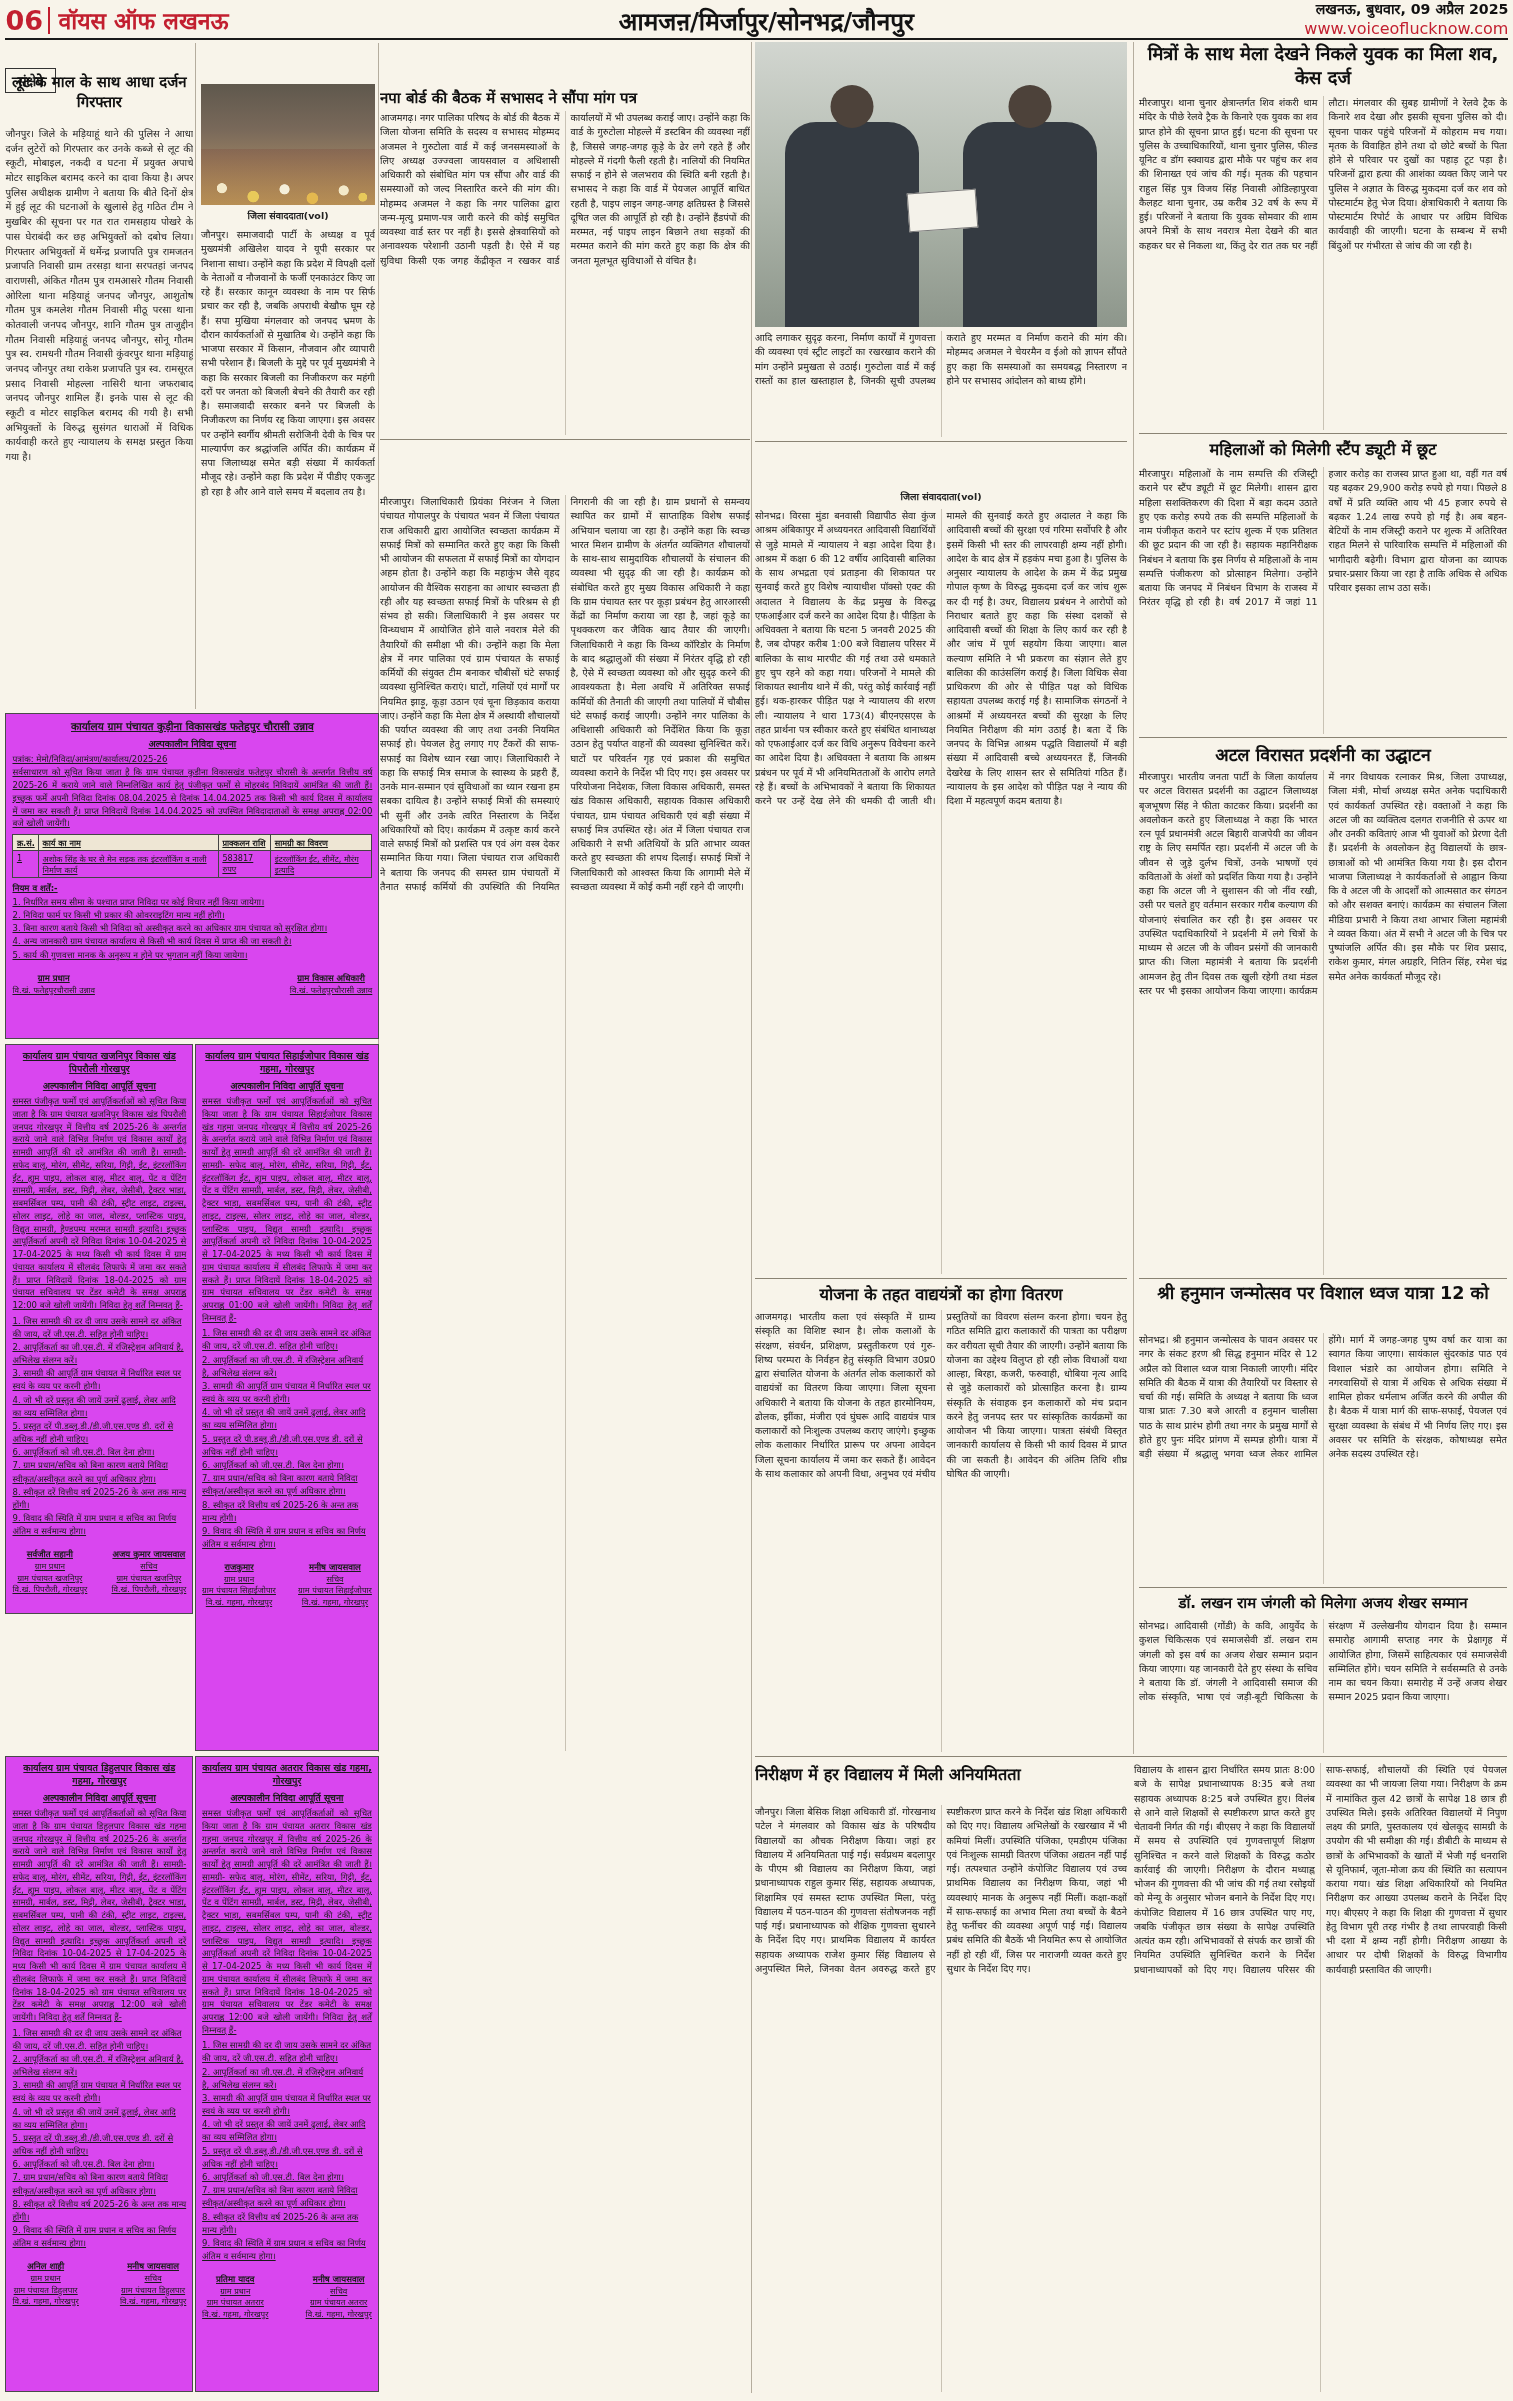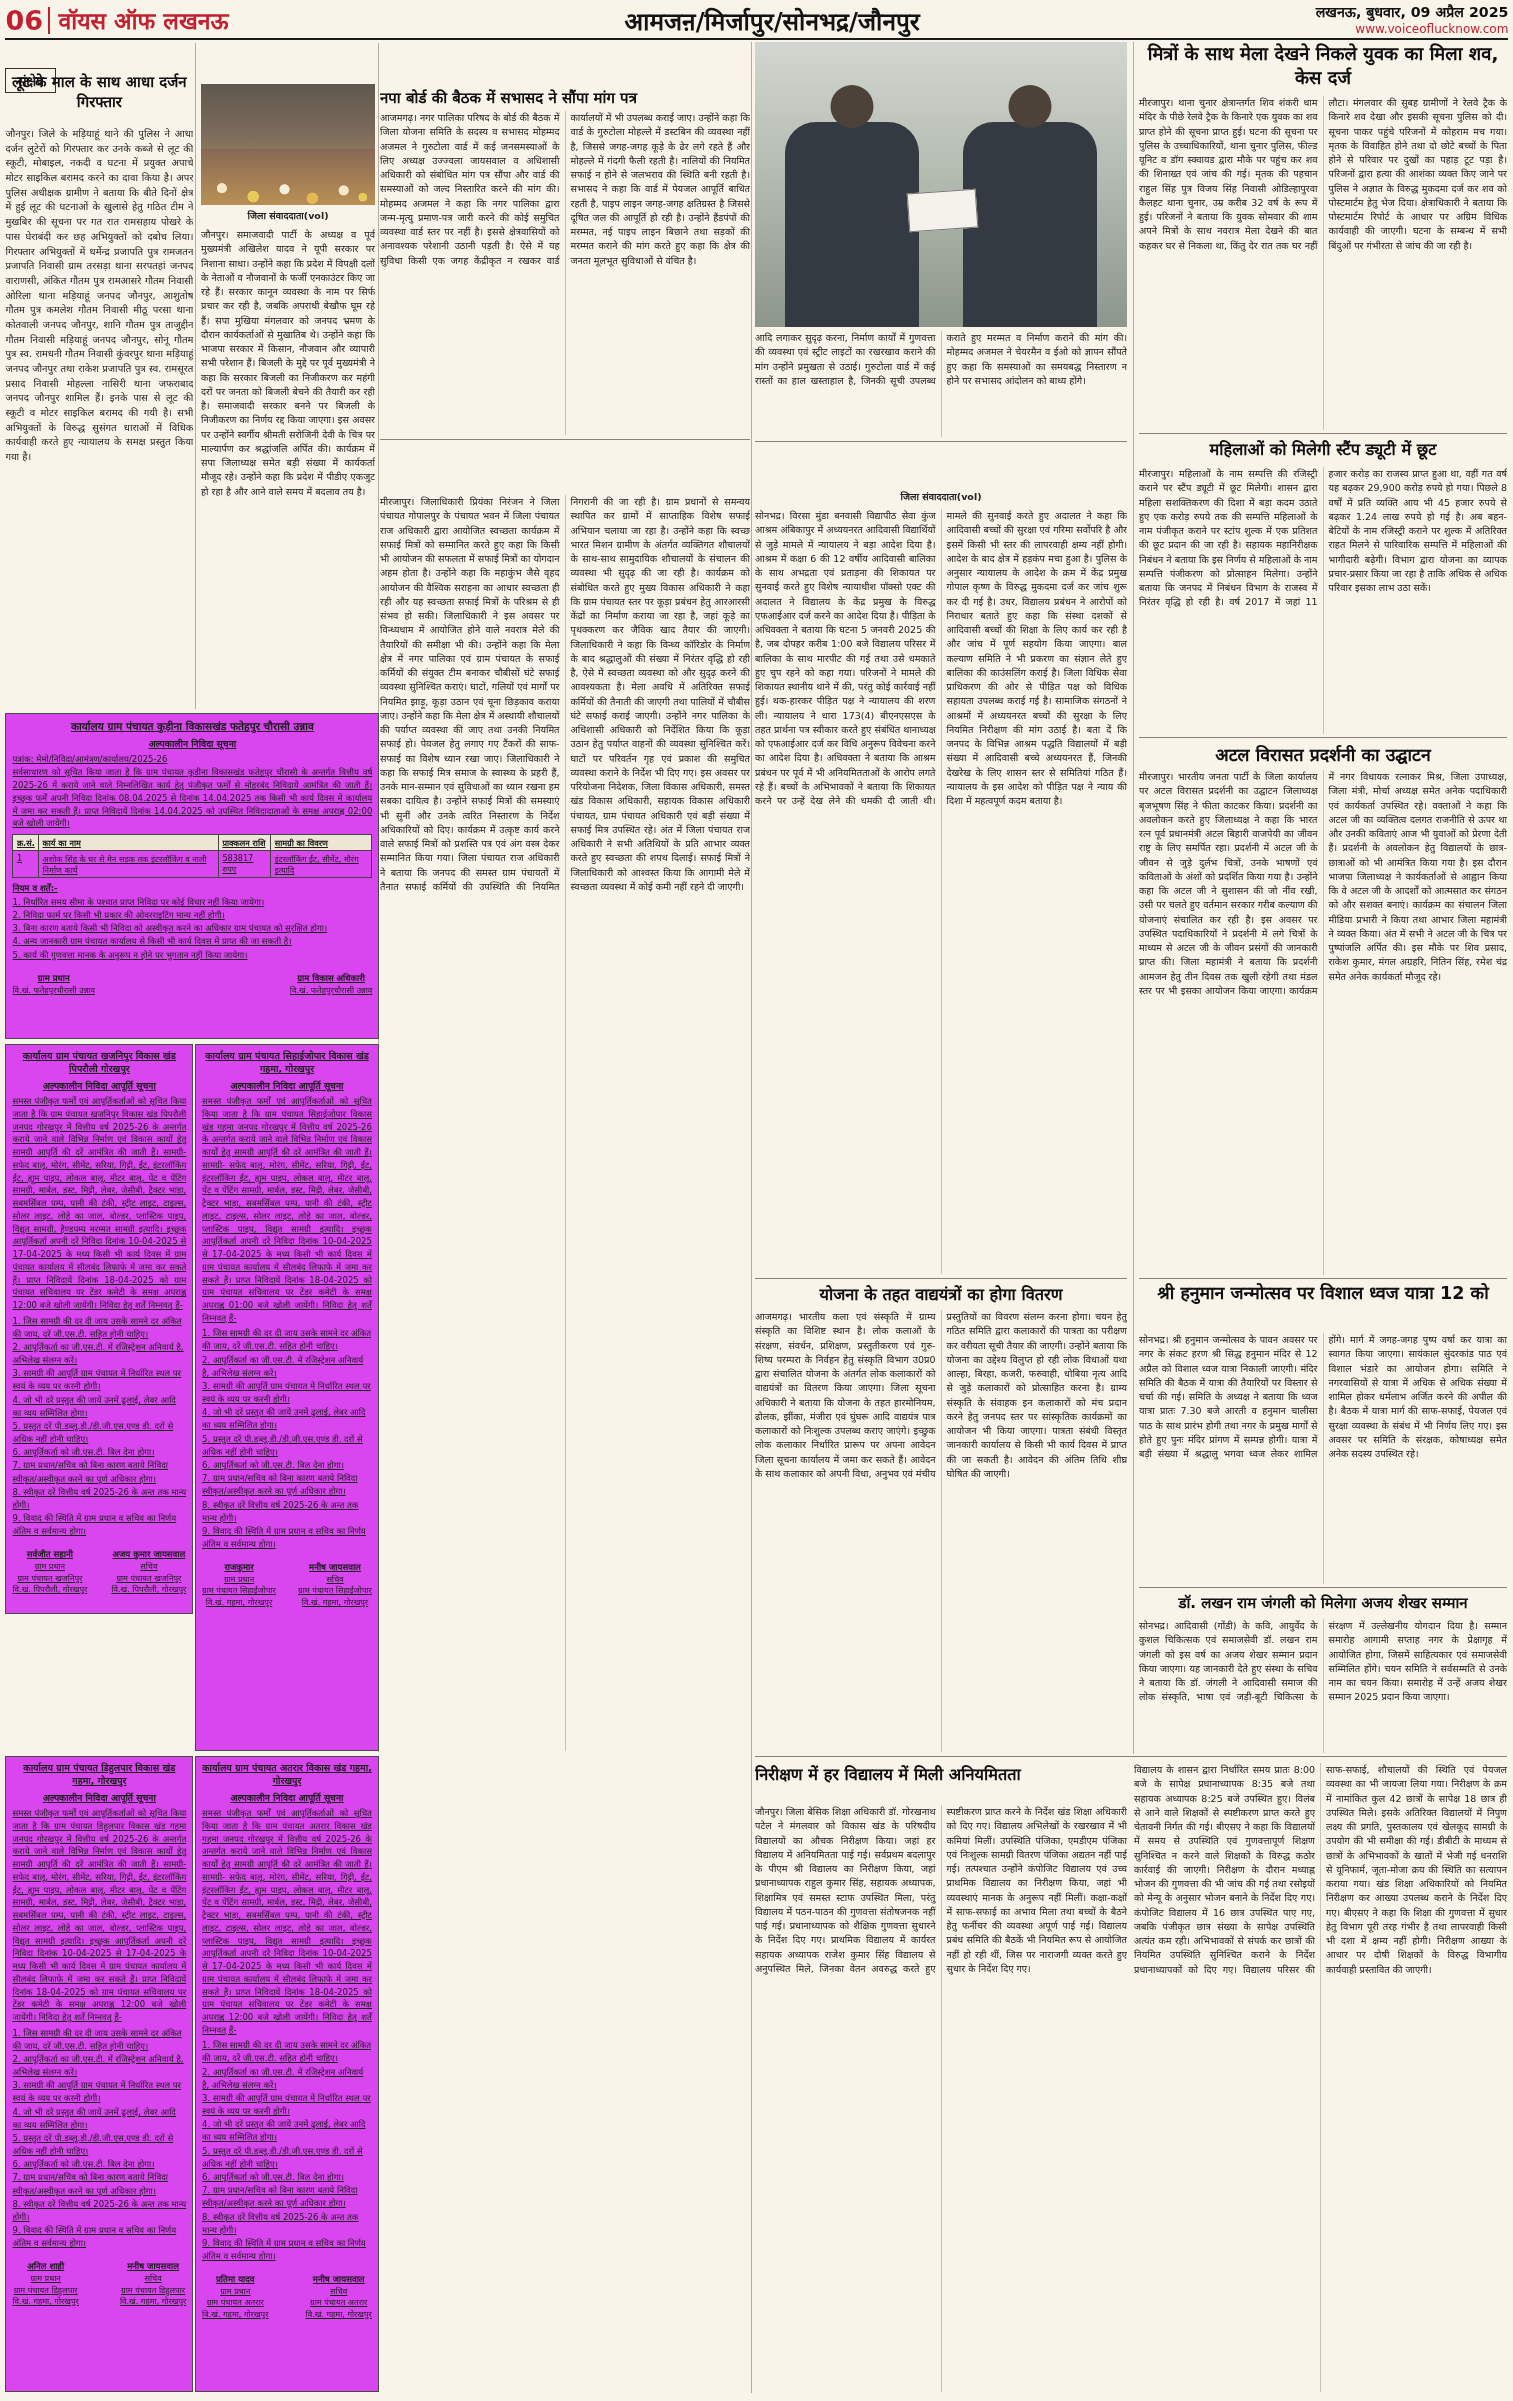--- a/index.html
+++ b/index.html
@@ -15,21 +15,21 @@
   .hrule { position:absolute; height:0.7px; background:#8a8374; }
   
   .header { position:absolute; left:5.4px; top:2.7px; width:1503px; height:35px;
             border-bottom:2px solid #1a1a1a; display:flex; align-items:center; }
   .pagenum { color:#c21f2f; font-size:27px; font-weight:bold; line-height:1; }
   .pagenum-bar { width:2px; height:27px; background:#c21f2f; margin:0 8.1px 0 5.4px; }
   .masthead { color:#c21f2f; font-size:23px; font-weight:bold; white-space:nowrap; }
   .regions { flex:1; text-align:center; font-size:24.4px; font-weight:bold; color:#131313; white-space:nowrap; }
   .dateblock { text-align:right; line-height:1.25; }
   .date { font-size:14.2px; font-weight:bold; color:#111; }
-  .url { font-size:12px; color:#c21f2f; }
+  .url { font-size:16px; color:#c21f2f; }
   
   .sankshep { display:inline-block; border:0.7px solid #333; padding:2px 11px; font-weight:bold; font-size:13.6px; }
   
   .notice { border:0.7px solid #4a4a4a; padding:5.4px 6.1px; box-sizing:border-box; background:#d946ef;text-decoration:underline; }
   .n-office { font-weight:bold; text-align:center; font-size:9.5px; line-height:1.35; }
   .n-title { font-weight:bold; text-align:center; font-size:9.2px; text-decoration:underline; margin:3.4px 0 2.7px; }
   .n-body { font-size:8.5px; line-height:1.5; text-align:justify; }
   .n-terms { font-size:8.5px; line-height:1.55; white-space:pre-line; text-align:left; margin-top:2.7px; }
   .n-sign { display:flex; justify-content:space-between; margin-top:11px; font-size:8.1px; text-align:center; line-height:1.4; }
   .n-sign b { display:block; font-size:8.5px; }

